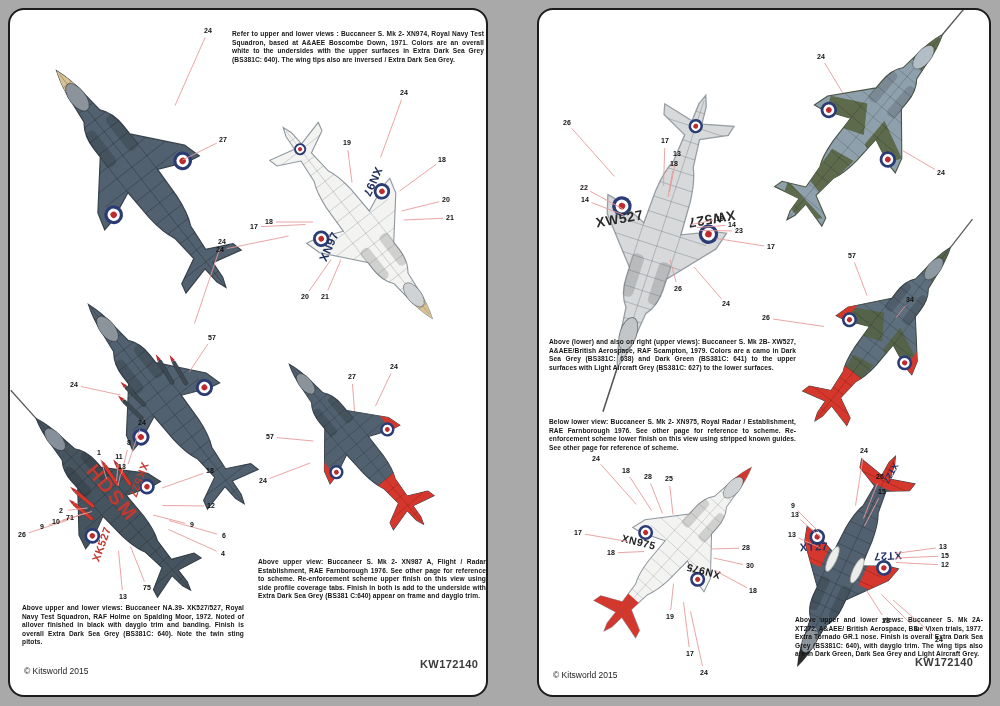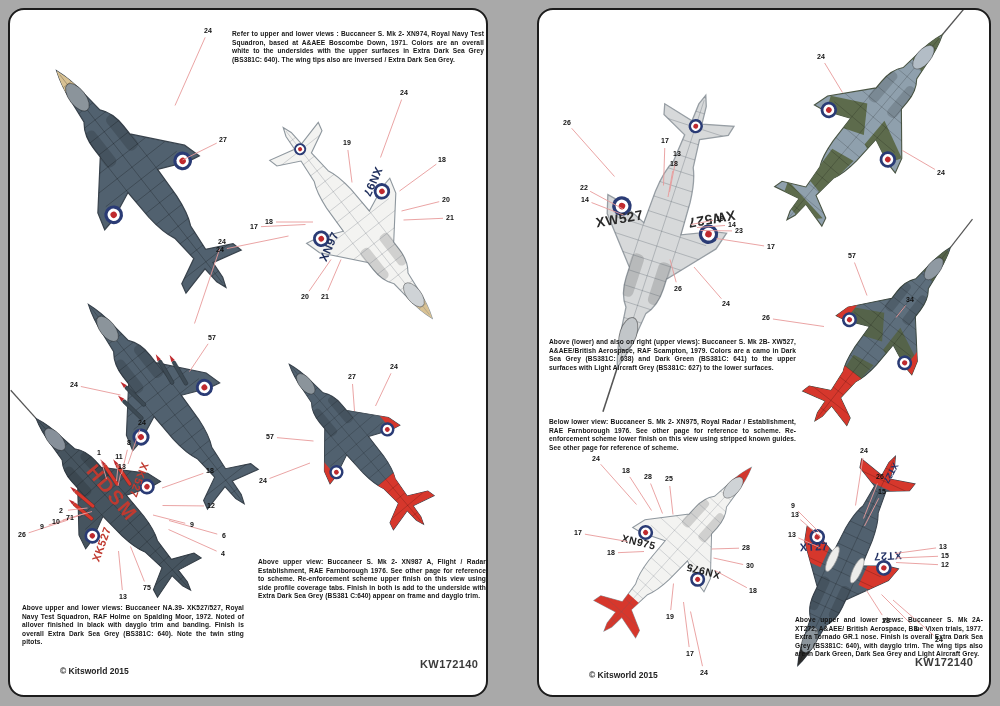--- a/index.html
+++ b/index.html
@@ -13,21 +13,21 @@
     box-sizing:border-box;
   }
   #page-left{left:8px;top:8px;width:480px;height:689px;}
   #page-right{left:537px;top:8px;width:454px;height:689px;}
   .page svg{position:absolute;left:0;top:0;}
   .tb{
     position:absolute;font-size:6.6px;font-weight:bold;color:#151515;
     line-height:1.3;text-align:justify;letter-spacing:.1px;
   }
   .footer-copy{
-    position:absolute;font-size:8.5px;font-weight:bold;color:#222;margin-left:36px;
+    position:absolute;font-size:8.5px;font-weight:normal;color:#222;
   }
   .footer-code{
     position:absolute;font-size:11px;font-weight:bold;color:#3a3a3a;letter-spacing:.4px;
   }
   
   #tb-l1{left:222px;top:20px;width:252px;}
   #tb-l2{left:248px;top:548px;width:228px;}
   #tb-l3{left:12px;top:594px;width:222px;}
   #fc-l{left:14px;top:656px;}
   #fk-l{left:410px;top:648px;}

